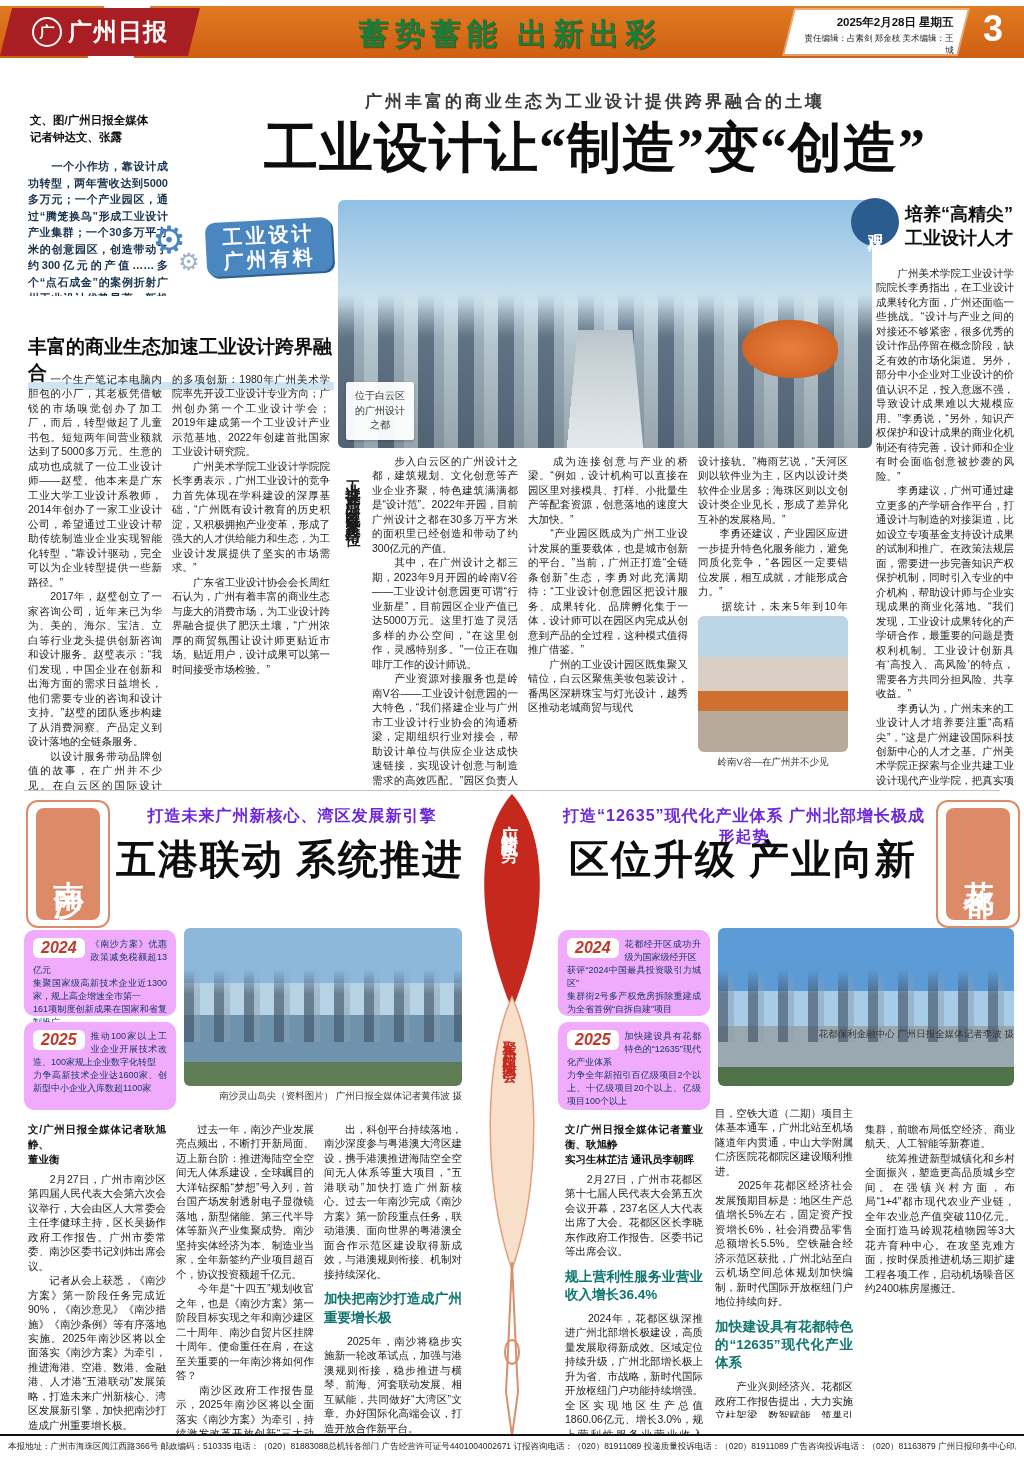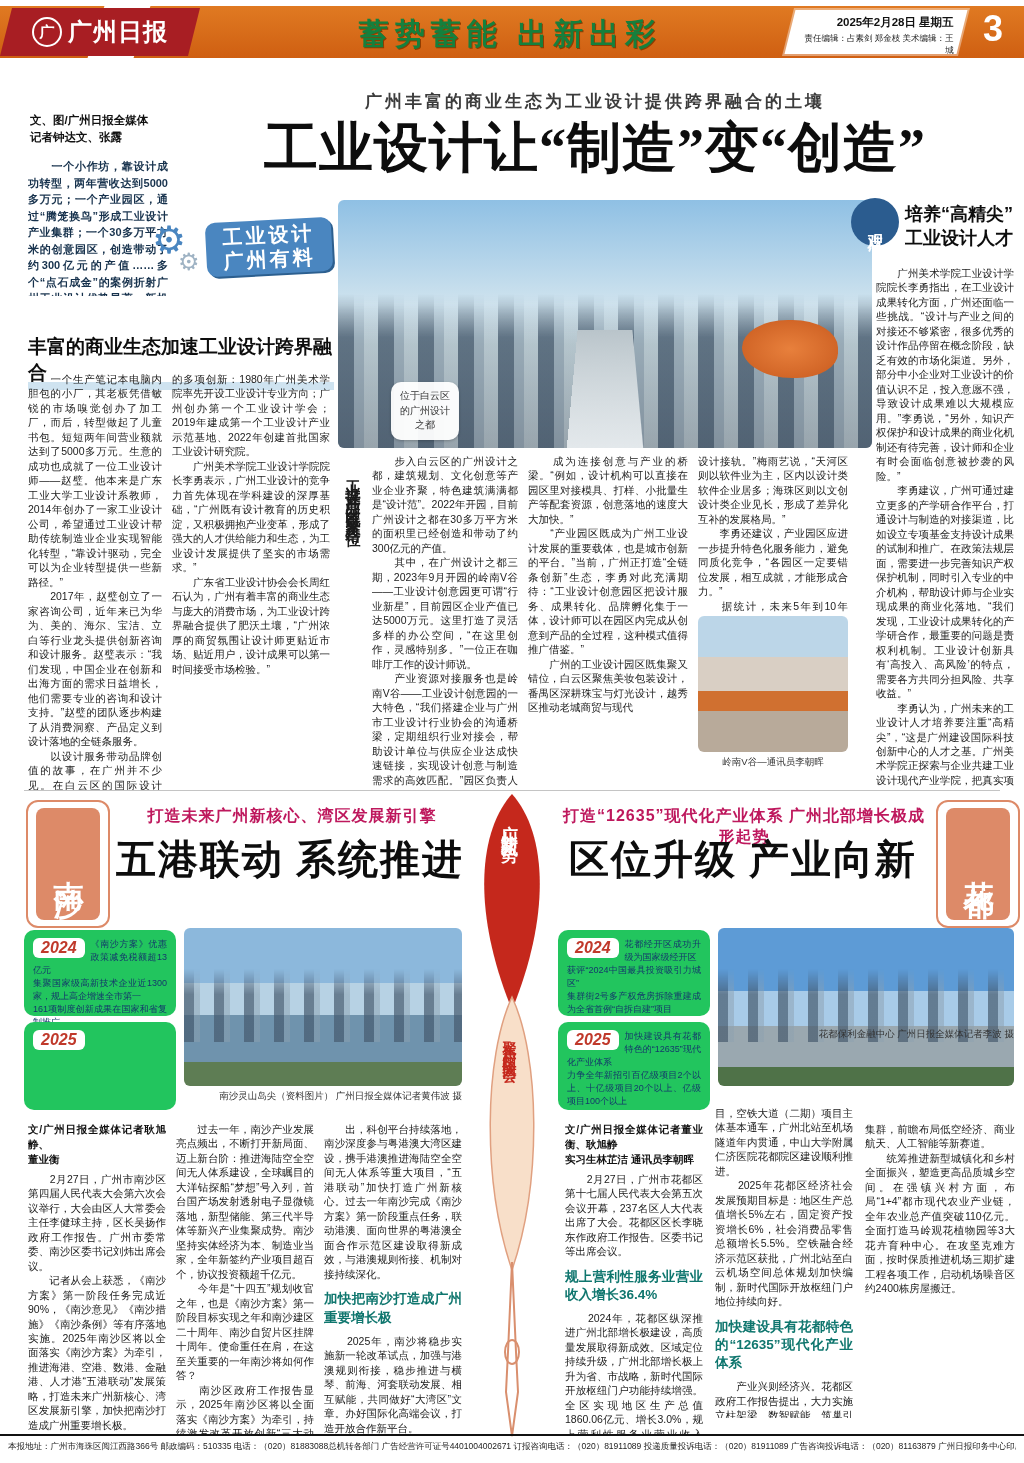--- a/index.html
+++ b/index.html
@@ -40,21 +40,21 @@
               letter-spacing:3px;box-shadow:2px 2px 0 #2c5f8f;}
   .photo{border-radius:6px;overflow:hidden;}
   .photo-main{left:338px;top:200px;width:534px;height:248px;
       background:linear-gradient(#8fc0e4 0%,#cfe3ee 42%,#aebfc6 58%,#88949c 100%);}
   .sky-city{position:absolute;left:0;bottom:0;width:100%;height:62%;
       background:repeating-linear-gradient(90deg,rgba(52,72,94,.65) 0 16px,rgba(120,140,160,.40) 16px 26px,rgba(200,214,224,.25) 26px 40px);
       -webkit-mask-image:linear-gradient(#0000 0,#000 28%);mask-image:linear-gradient(#0000 0,#000 28%);}
   .road{position:absolute;left:44%;bottom:0;width:12%;height:55%;background:linear-gradient(#b9c4ca,#e4e9ec);transform:perspective(200px) rotateX(30deg);}
   .orange-blob{position:absolute;right:34px;bottom:70px;width:96px;height:58px;background:radial-gradient(#e8803c,#c85a1e);border-radius:50% 50% 45% 55%;}
   .cap-bubble{left:346px;top:382px;width:52px;padding:7px 8px;background:rgba(255,255,255,.95);
-              border-radius:10px;font-size:10px;line-height:1.45;color:#333;text-align:center;box-shadow:0 1px 3px rgba(0,0,0,.25);margin-left:45px;}
+              border-radius:2px;font-size:10px;line-height:1.45;color:#333;text-align:center;box-shadow:0 1px 3px rgba(0,0,0,.25);}
   .sec-title{left:28px;top:334px;width:306px;font-size:19px;font-weight:900;color:#0d0d0d;
              padding-bottom:4px;background:linear-gradient(to top,#cfe3f0 0 8px,transparent 8px);}
   .bt{font-size:10.5px;line-height:1.38;text-align:justify;color:#1b1b1b;overflow:hidden;}
   .ml{white-space:pre-line;}
   .colA{left:28px;top:372px;width:134px;height:418px;}
   .colB{left:172px;top:372px;width:158px;height:418px;}
   .vlabel{left:334px;top:468px;width:28px;height:310px;writing-mode:vertical-rl;text-orientation:upright;
           font-size:15px;font-weight:900;color:#1a1a1a;letter-spacing:4px;}
   .colC{left:372px;top:454px;width:146px;height:334px;}
   .colD{left:528px;top:454px;width:160px;height:334px;}
@@ -72,27 +72,27 @@
   
   .rule{left:24px;top:790px;width:976px;height:1px;background:#c4c4c4;}
   .seal{width:84px;height:128px;}
   .seal-frame{position:absolute;inset:0;border:2px solid #dd8a68;border-radius:12px;}
   .seal-core{position:absolute;left:10px;top:8px;right:10px;bottom:8px;background:#dd8a68;border-radius:8px;
              display:flex;align-items:center;justify-content:center;writing-mode:vertical-rl;
              text-orientation:upright;color:#fff;font-size:30px;font-weight:900;letter-spacing:8px;
              font-family:"Liberation Serif",serif;}
   .seal-nansha{left:26px;top:800px;}
   .seal-huadu{left:936px;top:800px;}
-  .kicker2{font-size:16px;font-weight:bold;color:#be185d;text-align:center;letter-spacing:1px;}
+  .kicker2{font-size:16px;font-weight:bold;color:#6d28d9;text-align:center;letter-spacing:1px;}
   .head2{font-size:40px;font-weight:900;color:#0d0d0d;text-align:center;font-family:"Liberation Serif",serif;letter-spacing:2px;}
   .k-nansha{left:118px;top:806px;width:348px;}
   .h-nansha{left:112px;top:832px;width:356px;}
   .k-huadu{left:560px;top:806px;width:368px;}
   .h-huadu{left:556px;top:832px;width:374px;}
-  .ibox{width:152px;background:#22c55e;border-radius:10px;padding:8px 9px;box-sizing:border-box;}
+  .ibox{width:152px;background:#f0abfc;border-radius:10px;padding:8px 9px;box-sizing:border-box;}
   .ibox .year{float:left;background:#fff;color:#c0392b;font-weight:800;font-style:italic;
               font-size:16px;padding:1px 8px;border-radius:6px;margin:0 6px 2px 0;}
   .ibox .itext{font-size:9px;line-height:1.45;color:#14386b;text-align:justify;}
   .b1{left:24px;top:930px;height:86px;}
   .b2{left:24px;top:1022px;height:88px;}
   .b3{left:558px;top:930px;height:86px;}
   .b4{left:558px;top:1022px;height:88px;}
   .photo-ns{left:184px;top:928px;width:278px;height:158px;
      background:linear-gradient(#8cb8dc 0 35%,#b7d2e4 35% 55%,#6f93ad 55% 85%,#5e7d54 85% 100%);}
   .towers{position:absolute;left:0;bottom:28%;width:100%;height:46%;
@@ -177,21 +177,21 @@
   <div class="abs bt ml colC">　　步入白云区的广州设计之都，建筑规划、文化创意等产业企业齐聚，特色建筑满满都是“设计范”。2022年开园，目前广州设计之都在30多万平方米的面积里已经创造和带动了约300亿元的产值。
 　　其中，在广州设计之都三期，2023年9月开园的岭南V谷——工业设计创意园更可谓“行业新星”，目前园区企业产值已达5000万元。这里打造了灵活多样的办公空间，“在这里创作，灵感特别多。”一位正在咖啡厅工作的设计师说。
 　　产业资源对接服务也是岭南V谷——工业设计创意园的一大特色，“我们搭建企业与广州市工业设计行业协会的沟通桥梁，定期组织行业对接会，帮助设计单位与供应企业达成快速链接，实现设计创意与制造需求的高效匹配。”园区负责人说。</div>
   <div class="abs bt ml colD">　　成为连接创意与产业的桥梁。“例如，设计机构可以直接在园区里对接模具、打样、小批量生产等配套资源，创意落地的速度大大加快。”
 　　“产业园区既成为广州工业设计发展的重要载体，也是城市创新的平台。”当前，广州正打造“全链条创新”生态，李勇对此充满期待：“工业设计创意园区把设计服务、成果转化、品牌孵化集于一体，设计师可以在园区内完成从创意到产品的全过程，这种模式值得推广借鉴。”
 　　广州的工业设计园区既集聚又错位，白云区聚焦美妆包装设计，番禺区深耕珠宝与灯光设计，越秀区推动老城商贸与现代</div>
   <div class="abs bt ml colE">设计接轨。”梅雨艺说，“天河区则以软件业为主，区内以设计类软件企业居多；海珠区则以文创设计类企业见长，形成了差异化互补的发展格局。”
 　　李勇还建议，产业园区应进一步提升特色化服务能力，避免同质化竞争，“各园区一定要错位发展，相互成就，才能形成合力。”
 　　据统计，未来5年到10年内，广州有望集聚3万到10万名产业设计师。</div>
   <div class="abs photo photo-v"></div>
-  <div class="abs cap-v">岭南V谷—通讯员李朝晖</div>
+  <div class="abs cap-v">岭南V谷—在广州并不少见</div>
 
   <div class="abs op-badge">观点</div>
   <div class="abs op-title ml">培养“高精尖”
 工业设计人才</div>
   <div class="abs bt ml op-body">　　广州美术学院工业设计学院院长李勇指出，在工业设计成果转化方面，广州还面临一些挑战。“设计与产业之间的对接还不够紧密，很多优秀的设计作品停留在概念阶段，缺乏有效的市场化渠道。另外，部分中小企业对工业设计的价值认识不足，投入意愿不强，导致设计成果难以大规模应用。”李勇说，“另外，知识产权保护和设计成果的商业化机制还有待完善，设计师和企业有时会面临创意被抄袭的风险。”
 　　李勇建议，广州可通过建立更多的产学研合作平台，打通设计与制造的对接渠道，比如设立专项基金支持设计成果的试制和推广。在政策法规层面，需要进一步完善知识产权保护机制，同时引入专业的中介机构，帮助设计师与企业实现成果的商业化落地。“我们发现，工业设计成果转化的产学研合作，最重要的问题是责权利机制。工业设计创新具有‘高投入、高风险’的特点，需要各方共同分担风险、共享收益。”
 　　李勇认为，广州未来的工业设计人才培养要注重“高精尖”，“这是广州建设国际科技创新中心的人才之基。广州美术学院正探索与企业共建工业设计现代产业学院，把真实项目引入课堂，让学生在实战中成长。”
 　　“广州的工业设计教育要打好基础，练好内功，久久为功，才能源源不断地培养出兼具审美素养与工程能力的复合型人才，为广州制造向广州创造转变提供人才支撑。”李勇说。</div>
 
   <div class="abs rule"></div>
@@ -204,20 +204,22 @@
   <div class="abs head2 h-nansha">五港联动 系统推进</div>
 
   <div class="abs ibox b1">
     <span class="year">2024</span>
     <div class="itext ml">《南沙方案》优惠政策减免税额超13亿元
 集聚国家级高新技术企业近1300家，规上高企增速全市第一
 161项制度创新成果在国家和省复制推广</div>
   </div>
   <div class="abs ibox b2">
     <span class="year">2025</span>
+    <div class="itext ml">推动100家以上工业企业开展技术改造、100家规上企业数字化转型
+力争高新技术企业达1600家、创新型中小企业入库数超1100家</div>
   </div>
 
   <div class="abs photo photo-ns">
     <div class="towers"></div>
   </div>
   <div class="abs cap-sm cap-ns">南沙灵山岛尖（资料图片） 广州日报全媒体记者黄伟波 摄</div>
 
   <div class="abs bt ns1">
     <div class="byline2 ml">文/广州日报全媒体记者耿旭静、
 董业衡</div>

